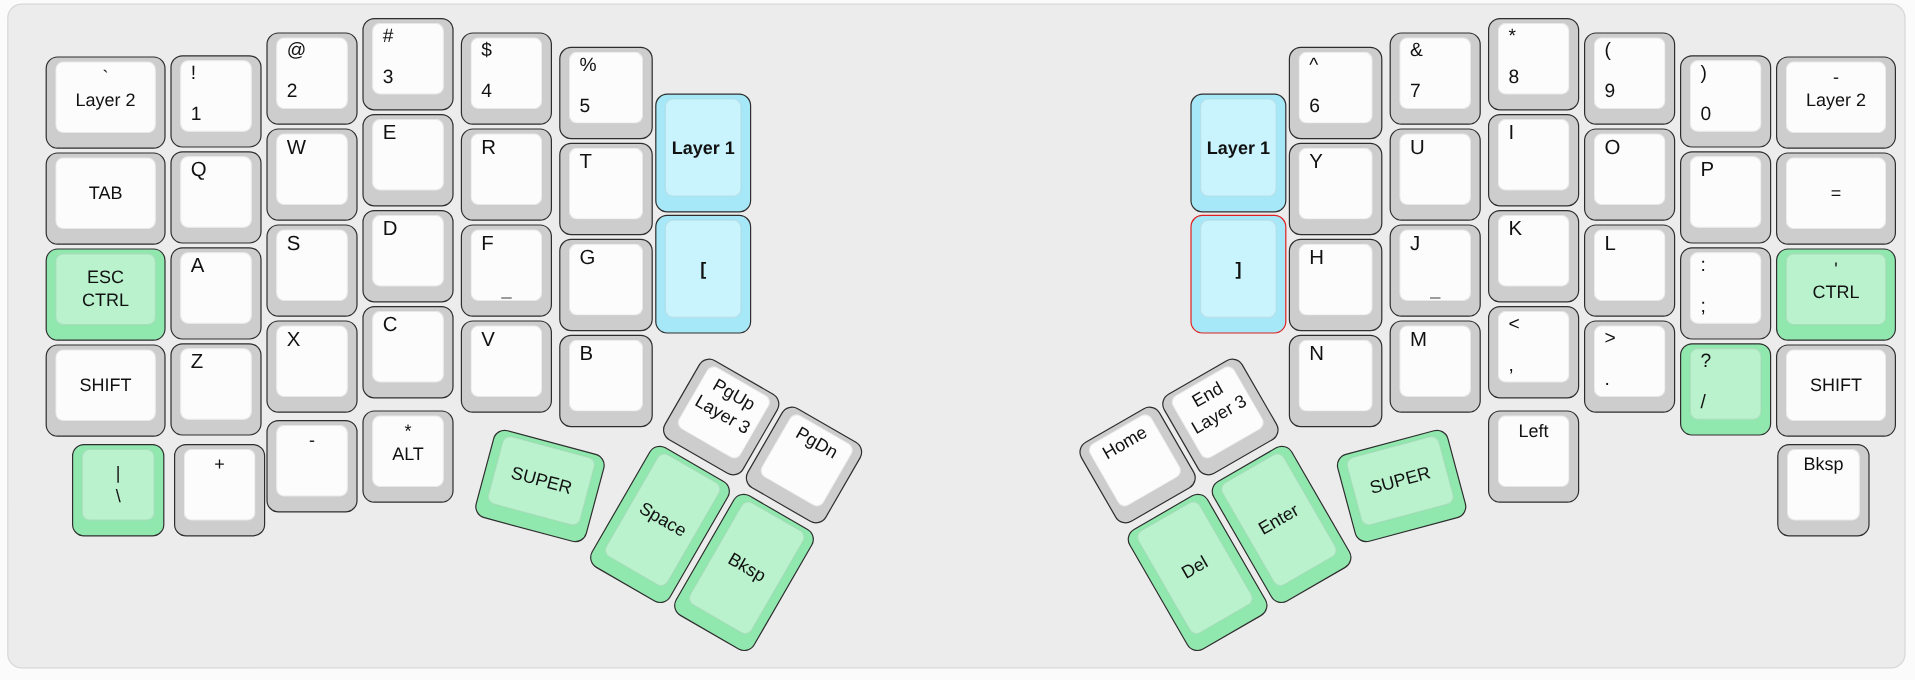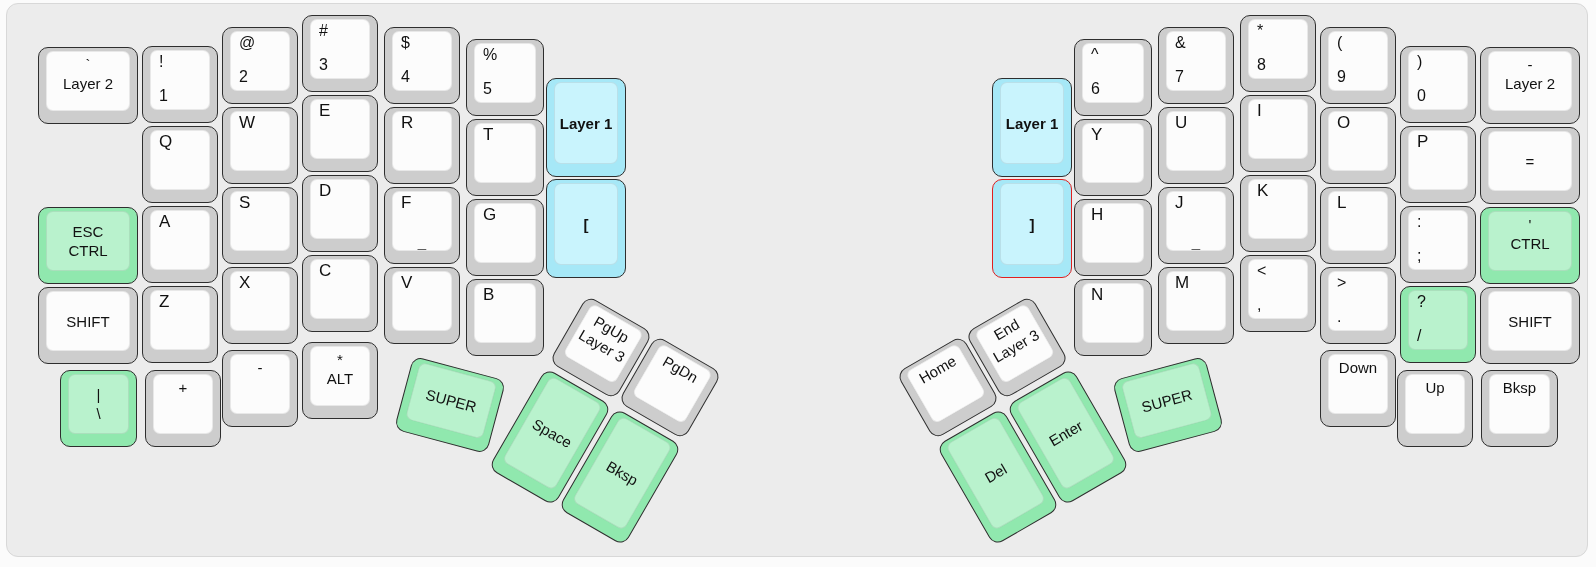--- a/index.html
+++ b/index.html
@@ -69,20 +69,25 @@
 <body>
 
 <div id="screen" style="width: 1596px; height: 567px;">
   <div id="panel"></div>
 <div class="key gray" style="left: 38px; top: 47px; width: 100px; height: 77px;">
       <div class="cap ct">
         <span>`</span>
         <span>Layer 2</span>
       </div>
     </div>
+    <div class="key gray" style="left: 38px; top: 127px; width: 100px; height: 77px;">
+      <div class="cap cm">
+        <span>TAB</span>
+      </div>
+    </div>
     <div class="key green" style="left: 38px; top: 207px; width: 100px; height: 77px;">
       <div class="cap cm">
         <span>ESC</span>
         <span>CTRL</span>
       </div>
     </div>
     <div class="key gray" style="left: 38px; top: 287px; width: 100px; height: 77px;">
       <div class="cap cm">
         <span>SHIFT</span>
       </div>
@@ -271,67 +276,62 @@
     </div>
     <div class="key gray" style="left: 1240px; top: 175px; width: 76px; height: 77px;">
       <div class="cap letter"><span>K</span></div>
     </div>
     <div class="key gray" style="left: 1240px; top: 255px; width: 76px; height: 77px;">
       <div class="cap ll">
         <span>&lt;</span>
         <span>,</span>
       </div>
     </div>
+    <div class="key gray" style="left: 1240px; top: 342px; width: 76px; height: 77px;">
+      <div class="cap ct">
+        <span>Left</span>
+      </div>
+    </div>
     <div class="key gray" style="left: 1320px; top: 27px; width: 76px; height: 77px;">
       <div class="cap ll">
         <span>(</span>
         <span>9</span>
       </div>
     </div>
     <div class="key gray" style="left: 1320px; top: 107px; width: 76px; height: 77px;">
       <div class="cap letter"><span>O</span></div>
     </div>
     <div class="key gray" style="left: 1320px; top: 187px; width: 76px; height: 77px;">
       <div class="cap letter"><span>L</span></div>
     </div>
     <div class="key gray" style="left: 1320px; top: 267px; width: 76px; height: 77px;">
       <div class="cap ll">
         <span>&gt;</span>
         <span>.</span>
       </div>
     </div>
-    <div class="key gray" style="left: 1320px; top: 350px; width: 76px; height: 77px;">
-      <div class="cap ct">
-        <span>Down</span>
-      </div>
-    </div>
     <div class="key gray" style="left: 1400px; top: 46px; width: 76px; height: 77px;">
       <div class="cap ll">
         <span>)</span>
         <span>0</span>
       </div>
     </div>
     <div class="key gray" style="left: 1400px; top: 126px; width: 76px; height: 77px;">
       <div class="cap letter"><span>P</span></div>
     </div>
     <div class="key gray" style="left: 1400px; top: 206px; width: 76px; height: 77px;">
       <div class="cap ll">
         <span>:</span>
         <span>;</span>
       </div>
     </div>
     <div class="key green" style="left: 1400px; top: 286px; width: 76px; height: 77px;">
       <div class="cap ll">
         <span>?</span>
         <span>/</span>
-      </div>
-    </div>
-    <div class="key gray" style="left: 1397px; top: 370px; width: 76px; height: 77px;">
-      <div class="cap ct">
-        <span>Up</span>
       </div>
     </div>
     <div class="key gray" style="left: 1481px; top: 370px; width: 77px; height: 77px;">
       <div class="cap ct">
         <span>Bksp</span>
       </div>
     </div>
     <div class="key gray" style="left: 1480px; top: 47px; width: 100px; height: 77px;">
       <div class="cap ct">
         <span>-</span>

